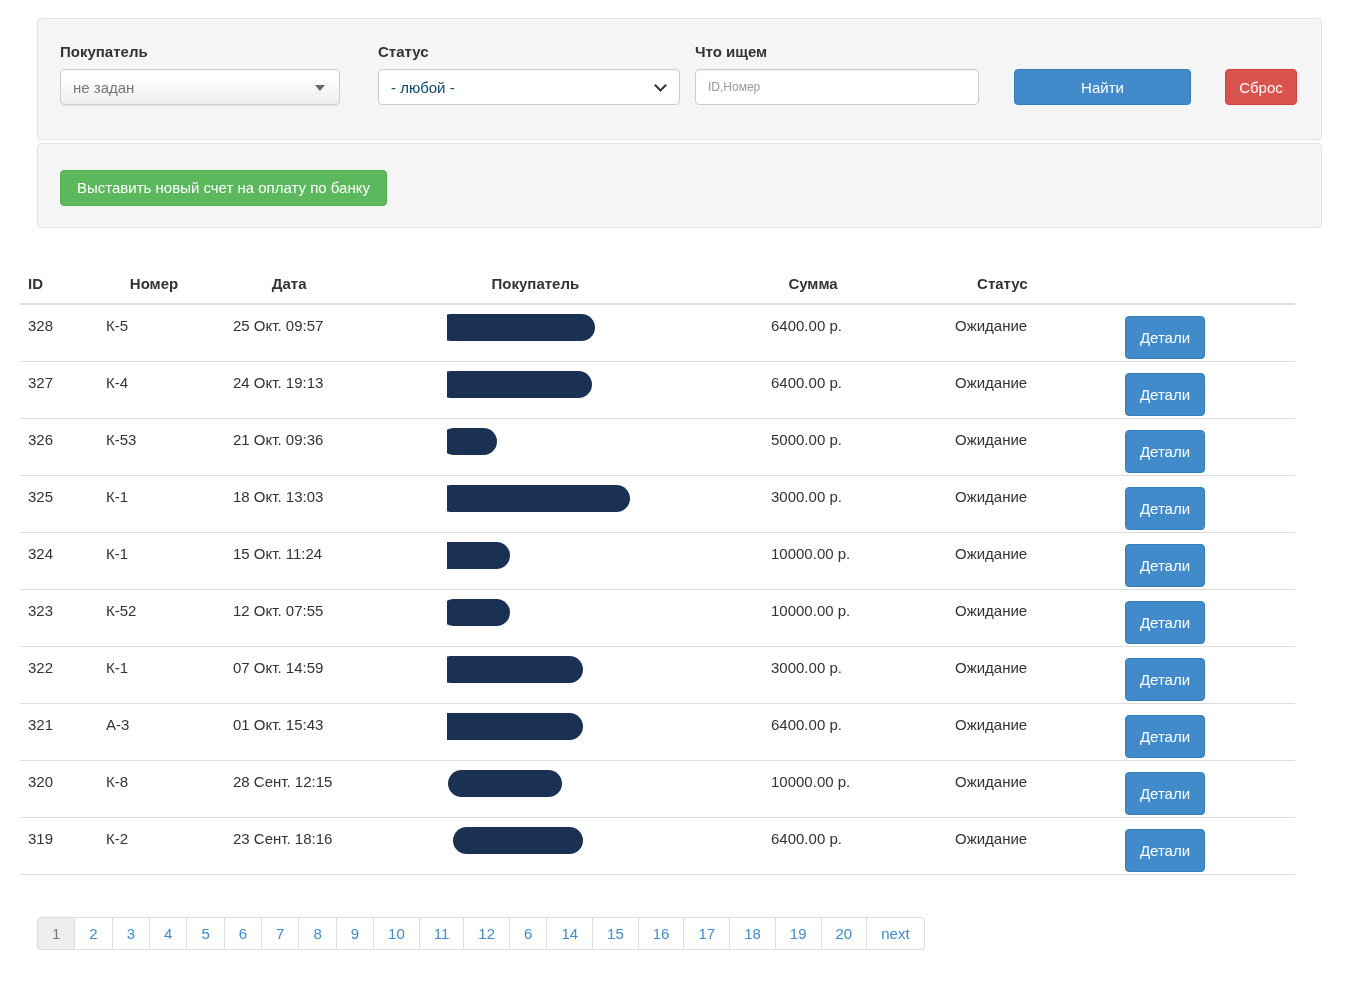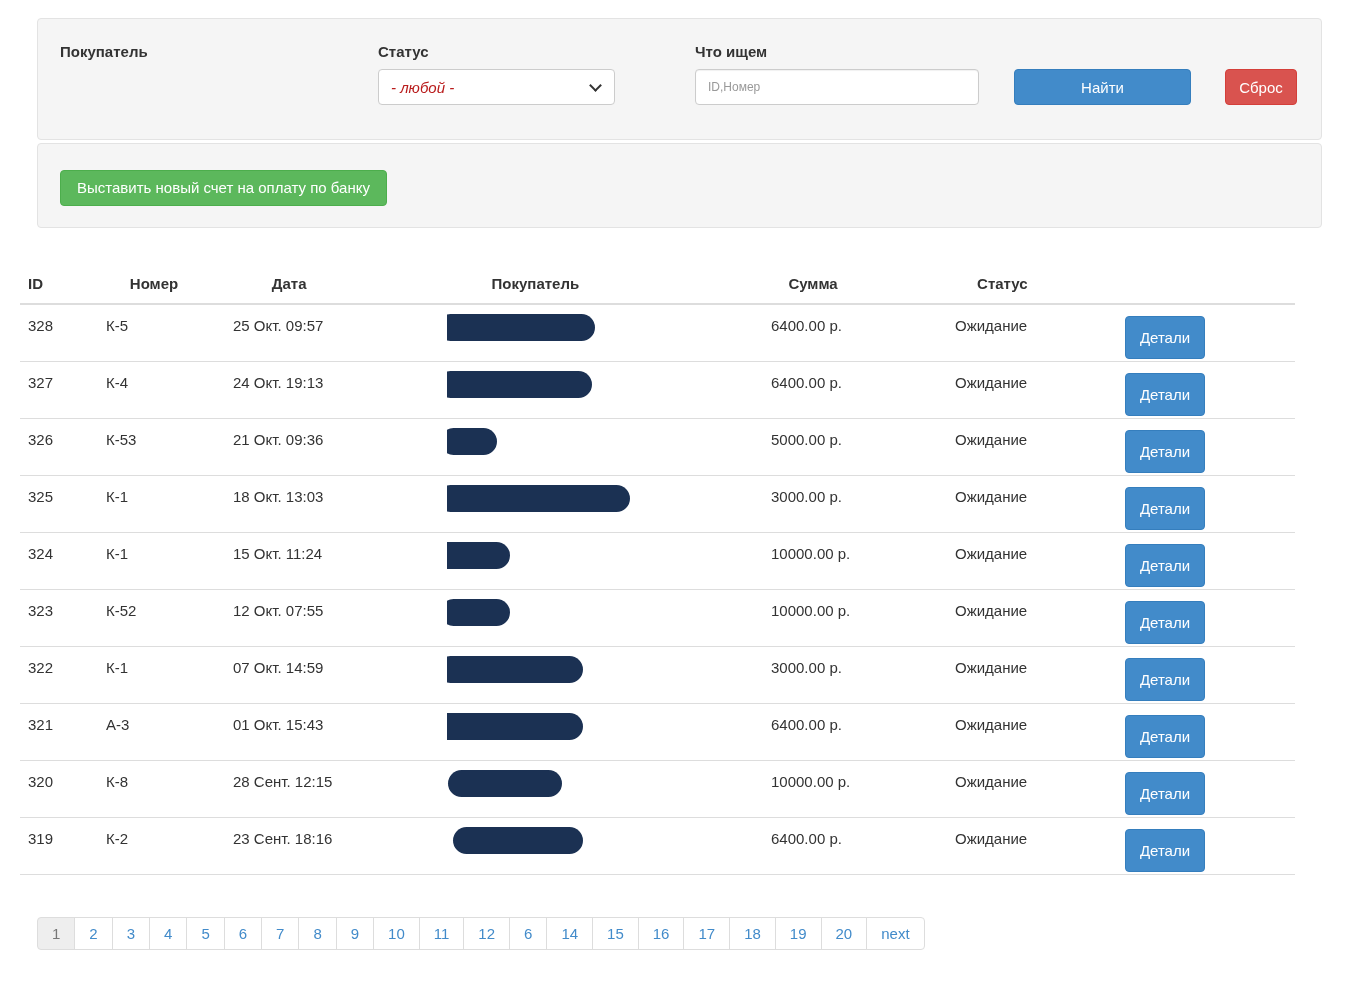--- a/index.html
+++ b/index.html
@@ -21,21 +21,21 @@
   .f-col { position:absolute; top:24px; }
   .f-label { display:block; font-weight:bold; font-size:15px; color:#333; margin-bottom:9px; }
 
   .select-box {
     height:36px; border:1px solid #ccc; border-radius:4px; background:#fff;
     display:flex; align-items:center; padding:0 12px; cursor:pointer; position:relative;
   }
   #buyer-select { width:280px; color:#777;
     background:linear-gradient(#ffffff 20%, #f6f6f6 60%, #efefef 100%);
     box-shadow:0 1px 1px rgba(0,0,0,.05); }
-  #status-select { width:237px; color:#b91c1c;font-style:italic; }
+  #status-select { width:302px; color:#0c4a6e; }
 
   .tri-icon {
     position:absolute; right:14px; top:15px; width:0; height:0;
     border-left:5px solid transparent; border-right:5px solid transparent;
     border-top:6px solid #666;
   }
   .chev-icon {
     position:absolute; right:14px; top:11px; width:9px; height:9px;
     border-right:2px solid #333; border-bottom:2px solid #333;
     transform:rotate(45deg);
@@ -95,20 +95,24 @@
   .page-item:first-child { margin-left:0; border-radius:4px 0 0 4px; }
   .page-item:last-child  { border-radius:0 4px 4px 0; }
   .page-item.active { background:#eee; color:#777; cursor:default; }
 </style>
 </head>
 <body>
 
 <div class="panel" id="filter-panel">
   <div class="f-col" style="left:22px;">
     <span class="f-label">Покупатель</span>
+    <div class="select-box" id="buyer-select">
+      <span>не задан</span>
+      <span class="tri-icon"></span>
+    </div>
   </div>
 
   <div class="f-col" style="left:340px;">
     <span class="f-label">Статус</span>
     <div class="select-box" id="status-select">
       <span>- любой -</span>
       <span class="chev-icon"></span>
     </div>
   </div>
 

